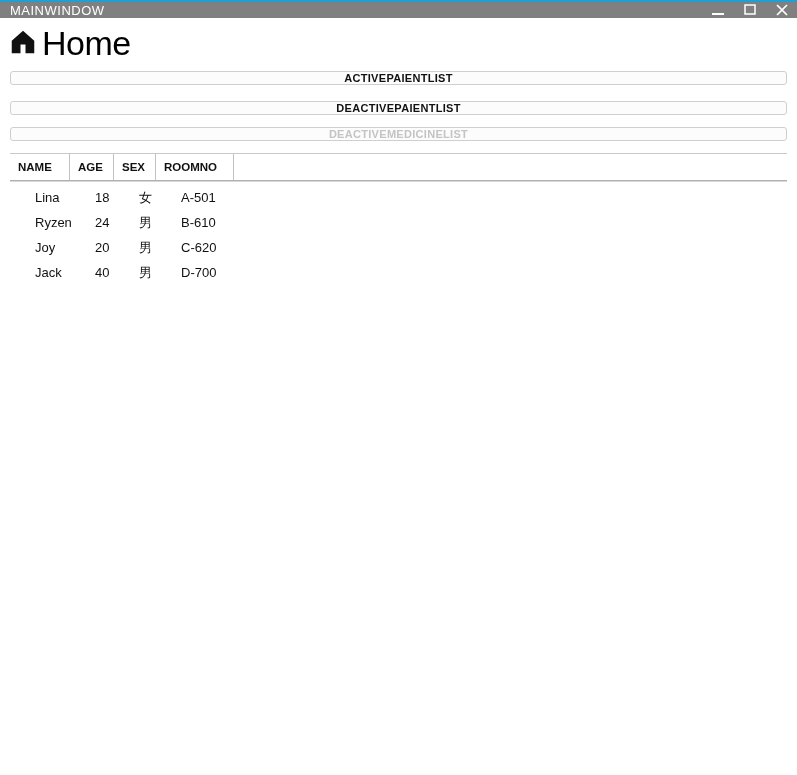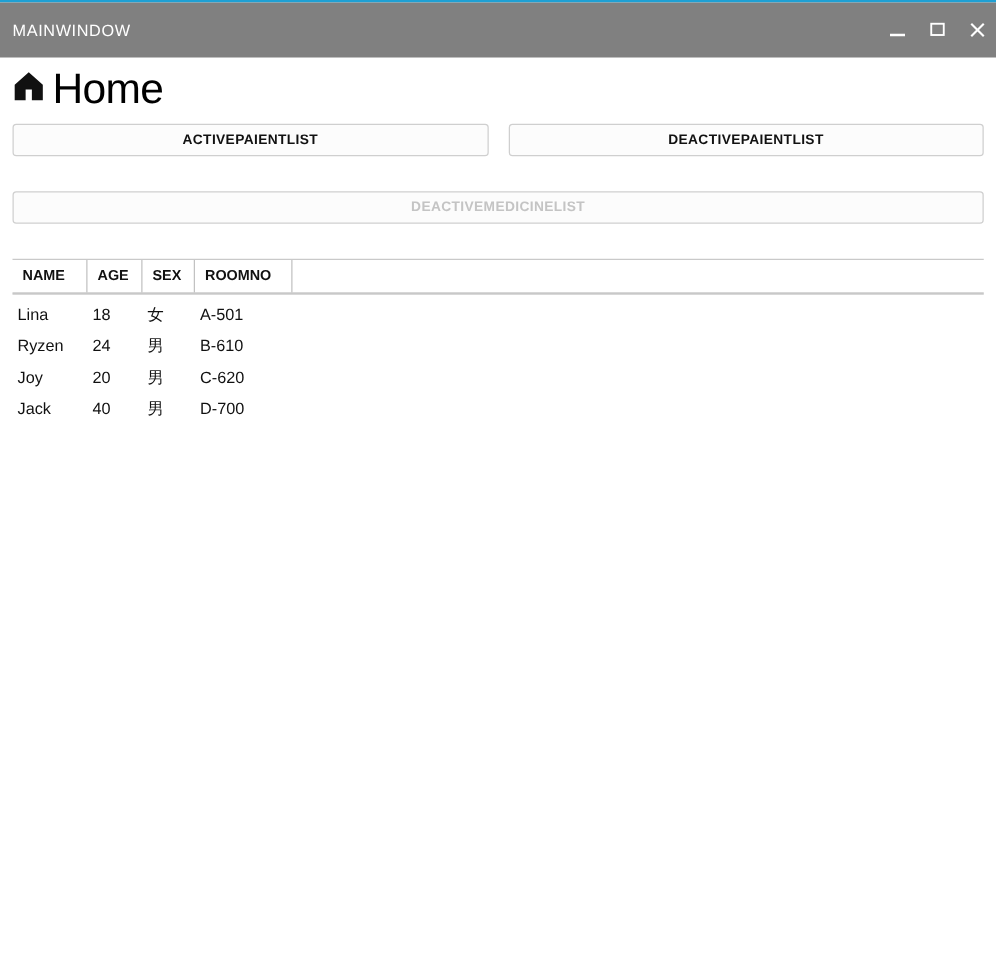--- a/index.html
+++ b/index.html
@@ -9,21 +9,21 @@
     background: #fff;
     width: 797px;
     height: 775px;
     overflow: hidden;
   }
   .window-top-line {
     height: 2px;
     background: #1ea0d4;
   }
   .titlebar {
-    height: 44px;
+    height: 16px;
     background: #808080;
     color: #fff;
     display: flex;
     align-items: center;
     padding: 0 8px 0 10px;
     font-size: 13px;
     letter-spacing: 0.5px;
   }
   .titlebar .title {
     flex: 1;
@@ -72,21 +72,22 @@
     justify-content: center;
     font-size: 24px;
     font-weight: 700;
     color: #111;
     cursor: pointer;
     margin-bottom: 14px;
   }
   .btn-row {
     display: flex;
     gap: 16px;
-    margin-bottom: 28px;
+    margin-bottom: 12px;
+    flex-direction: column;
   }
   .btn-row .btn {
     flex: 1;
     height: 26px;
     border: 1px solid #cfcfcf;
     background: #fcfcfc;
     border-radius: 3px;
     display: flex;
     align-items: center;
     justify-content: center;
@@ -135,20 +136,21 @@
     align-items: center;
     height: 100%;
   }
   .col-h.last { border-right: none; flex: 1; }
   .c-name   { width: 60px; }
   .c-age    { width: 44px; }
   .c-sex    { width: 42px; }
   .c-room   { width: 78px; }
   .grid-body {
     padding-top: 4px;
+    margin-left: 21px;
   }
   .grid-row {
     display: flex;
     font-size: 13px;
     color: #111;
     height: 25px;
     align-items: center;
   }
   .cell { padding: 0 4px; }
   .cell.c-name   { width: 60px; }

